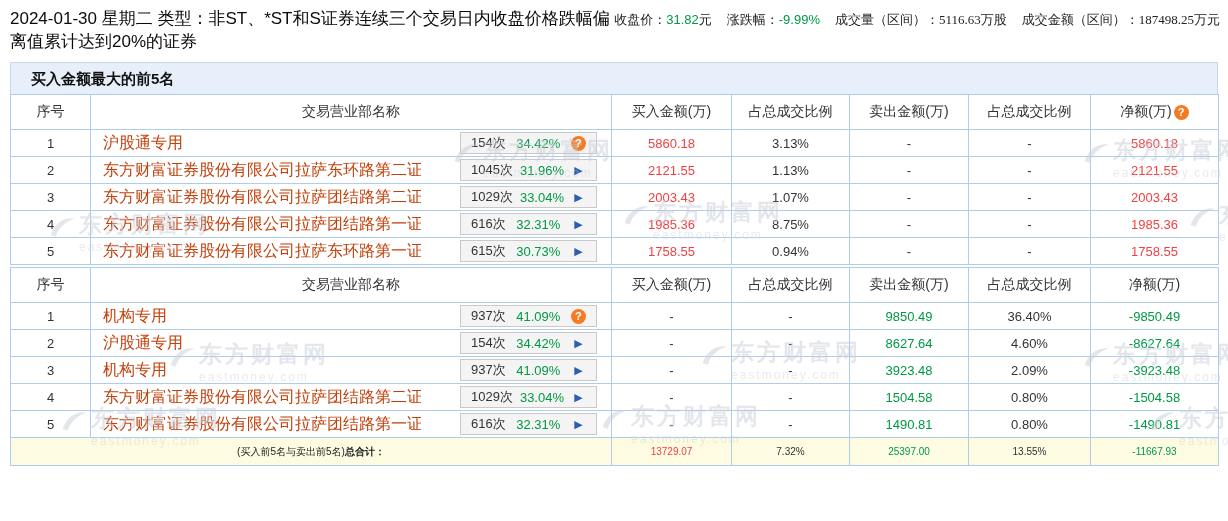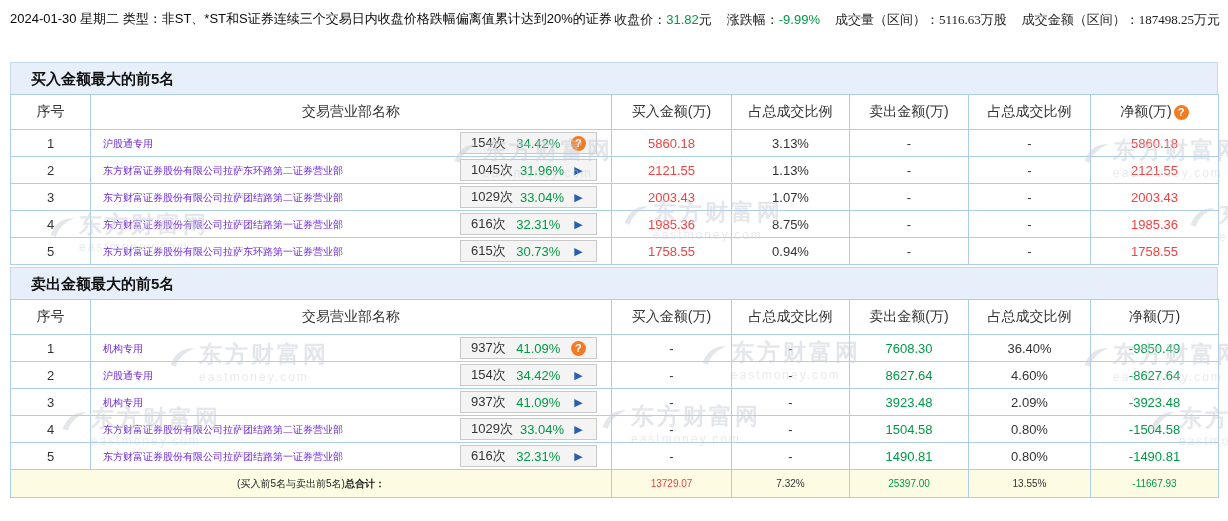--- a/index.html
+++ b/index.html
@@ -8,41 +8,41 @@
 
   
   .wm { position:absolute; display:flex; align-items:flex-start; gap:3px;
         color:var(--watermark,#c9ced6); opacity:.5; z-index:5; pointer-events:none; white-space:nowrap; }
   .wm-logo { flex:0 0 auto; margin-top:2px; }
   .wm-cn { font-size:23px; font-weight:bold; letter-spacing:3px; line-height:25px; }
   .wm-en { font-size:12px; letter-spacing:2px; opacity:.85;margin-top:22px; }
 
   
   .report-title { position:absolute; left:10px; top:7px; width:615px;
-                  font-size:13px; line-height:23px; color:#0a0a0a; z-index:2; }
+                  font-size:17px; line-height:23px; color:#0a0a0a; z-index:2; }
   .stats { position:absolute; top:11px; right:8px; display:flex; gap:15px;
            font-size:13px; white-space:nowrap; z-index:2; }
   .stat-label { color:#222; }
   .stat-value.green { color:var(--green,#009944);margin-top:39px; }
   .stat-value.dark { color:#222;font-family:Liberation Serif, serif; }
   .stat-suffix { color:#222; }
 
   
   .widget { position:absolute; left:10px; top:62px; width:1208px; z-index:2; }
   .section-title { height:32px; line-height:31px; background:var(--title-bg,#e7f0fa);
                    border:1px solid var(--title-border,#c6d9ee); border-bottom:none;
                    font-size:15px; font-weight:bold; color:#111; padding-left:20px; }
   .section + .section { margin-top:2px; }
   table { width:1208px; border-collapse:collapse; table-layout:fixed; background:#fff; }
   th, td { border:1px solid var(--border,#aecdec); overflow:hidden; white-space:nowrap; }
   th { height:35px; font-weight:normal; font-size:14px; color:#333; text-align:center; }
   td { height:27px; font-size:13px; text-align:center; color:#333; }
   td.c-seq { font-size:13px; color:#333; }
   td.c-name { text-align:left; position:relative; }
-  .branch-name { display:inline-block; padding-left:12px; font-size:10px; color:#6d28d9;
+  .branch-name { display:inline-block; padding-left:12px; font-size:16px; color:#c2410c;
                  max-width:330px; overflow:hidden; vertical-align:middle; }
   .badge { position:absolute; right:14px; top:50%; transform:translateY(-50%);
            width:137px; height:22px; background:#f4f4f4; border:1px solid #c9c9c9;
            display:flex; align-items:center; padding:0 10px; font-size:13px; cursor:pointer; }
   .badge .times { color:#333; }
   .badge .pct { color:var(--green,#009944); margin-left:auto; margin-right:auto; }
   .help-icon { display:inline-block; width:15px; height:15px; line-height:15px; border-radius:50%;
                background:var(--help-orange,#f57b23); color:#fff; font-size:11px; font-weight:bold;
                text-align:center; vertical-align:middle; cursor:pointer; }
   .play-icon { color:var(--play-blue,#2b5fae); font-size:11px; width:15px; text-align:center; }
@@ -233,21 +233,20 @@
             <td>0.94%</td>
             <td>-</td>
             <td>-</td>
             <td class="num-red">1758.55</td>
           </tr>
         </tbody>
     </table>
   </div>
 
   <div class="section">
-    <div class="section-title">卖出金额最大的前5名</div>
     <table>
       <colgroup>
         <col style="width:80px">
           <col style="width:521px">
           <col style="width:120px">
           <col style="width:118px">
         <col style="width:119px">
           <col style="width:122px">
           <col style="width:128px">
       </colgroup>
@@ -265,21 +264,21 @@
       <tbody>
           <tr>
             <td class="c-seq">1</td>
             <td class="c-name"><span class="branch-name">机构专用</span><span class="badge">
                 <span class="times">937次</span>
                 <span class="pct">41.09%</span>
                 <span class="help-icon">?</span>
               </span></td>
             <td>-</td>
             <td>-</td>
-            <td class="num-green">7608.30</td>
+            <td class="num-green">9850.49</td>
             <td>36.40%</td>
             <td class="num-green">-9850.49</td>
           </tr>
           <tr>
             <td class="c-seq">2</td>
             <td class="c-name"><span class="branch-name">沪股通专用</span><span class="badge">
                 <span class="times">154次</span>
                 <span class="pct">34.42%</span>
                 <span class="play-icon">▶</span>
               </span></td>

